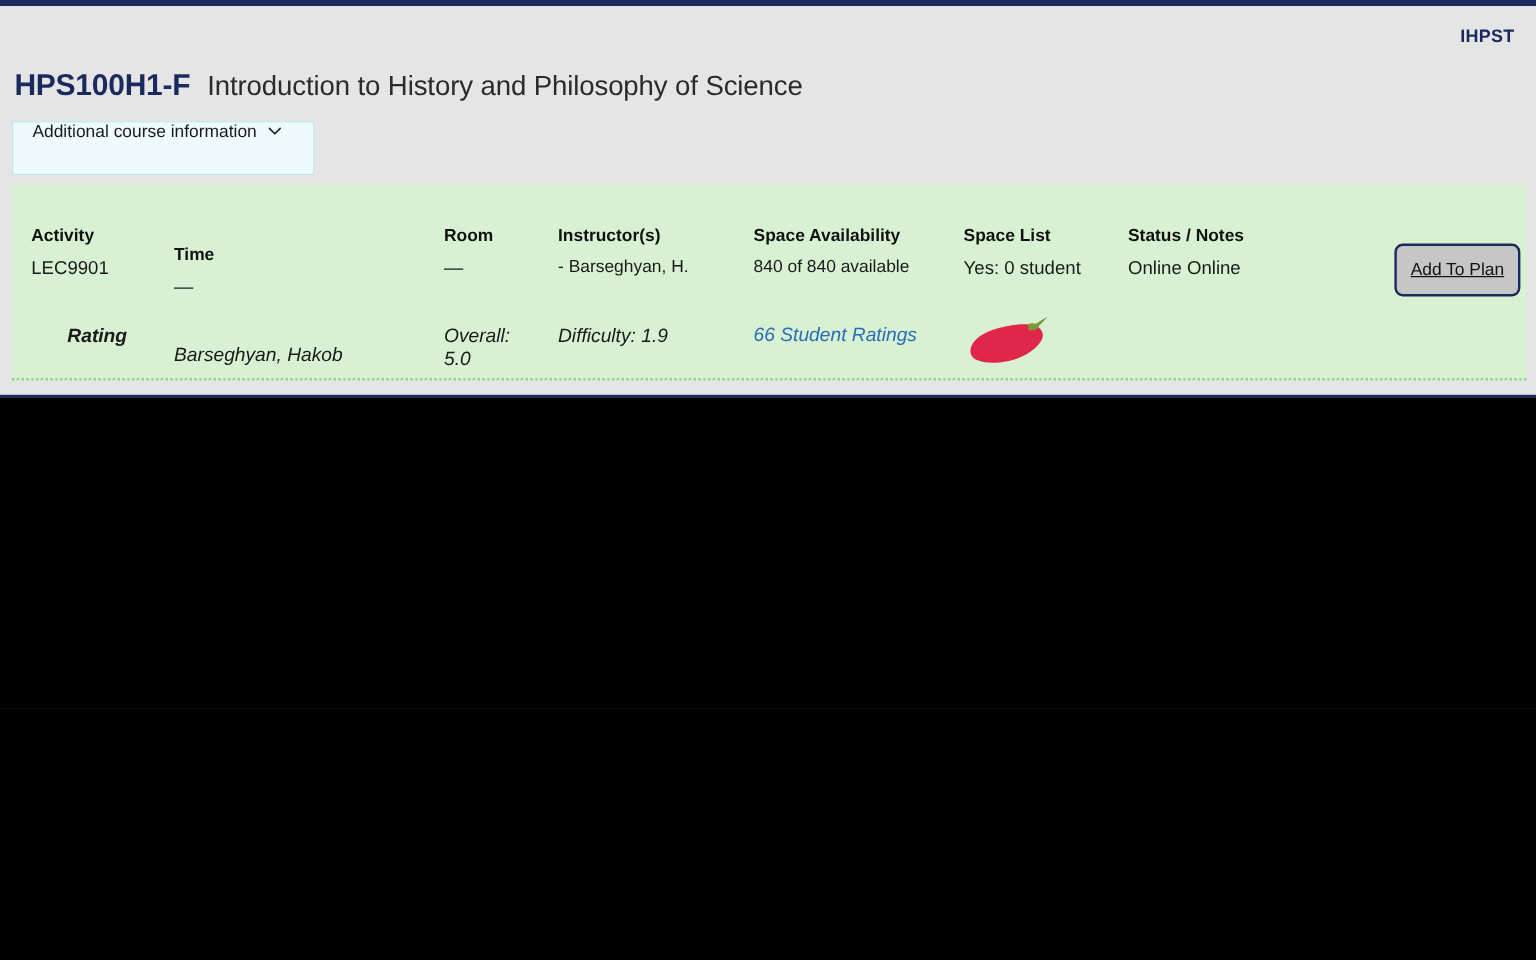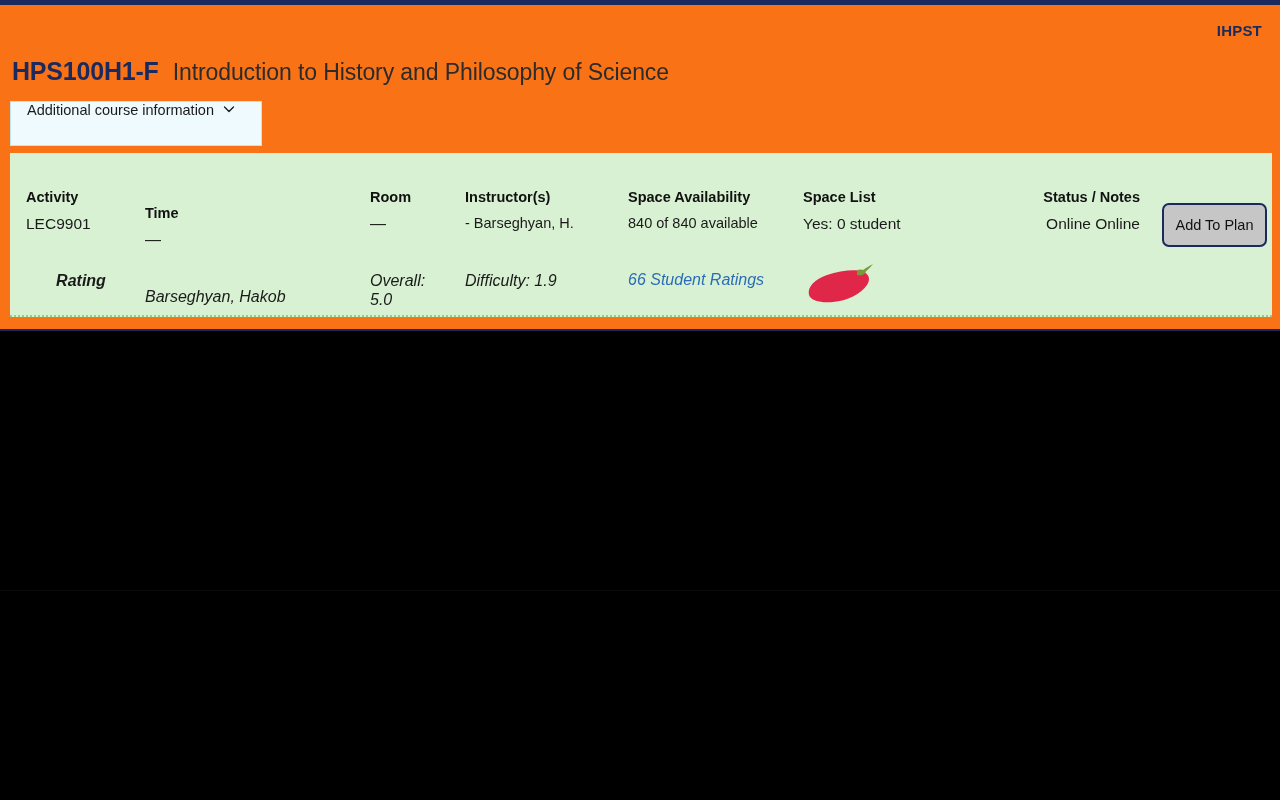--- a/index.html
+++ b/index.html
@@ -27,21 +27,21 @@
     height: 5px;
     background: #1b2a5e;
   }
 
   
   .page {
     position: absolute;
     left: 0; top: 5px;
     width: 1280px;
     height: 326px;
-    background: #f97316;
+    background: #e5e5e5;
     border-bottom: 2px solid #1b2a5e;
     box-sizing: border-box;
   }
 
   
   .org-code {
     position: absolute;
     right: 18px;
     top: 17px;
     font-size: 15px;
@@ -124,21 +124,21 @@
     position: absolute;
     top: 0;
   }
 
   .col-activity    { left: 16px;  width: 110px; }
   .col-time        { left: 135px; width: 215px; margin-top: 16px; }
   .col-room        { left: 360px; width: 80px;  }
   .col-instructor  { left: 455px; width: 150px; }
   .col-space       { left: 618px; width: 165px; }
   .col-wait        { left: 793px; width: 125px; }
-  .col-status      { left: 930px; width: 200px; text-align: right; }
+  .col-status      { left: 930px; width: 200px; }
 
   .hdr {
     font-size: 14.5px;
     font-weight: bold;
     color: #111111;
     line-height: 17px;
     white-space: nowrap;
   }
   .val {
     font-size: 15.5px;
@@ -191,20 +191,21 @@
     width: 105px;
     height: 44px;
     background: #c6c6c6;
     border: 2px solid #1b2a5e;
     border-radius: 7px;
     font-family: "Liberation Sans", sans-serif;
     font-size: 14.5px;
     color: #111111;
     cursor: pointer;
     padding: 0;
+    text-decoration: underline;
   }
 
   
   .black-seam {
     position: absolute;
     left: 0;
     top: 590px;
     width: 1280px;
     height: 1px;
     background: #0b0b0b;

